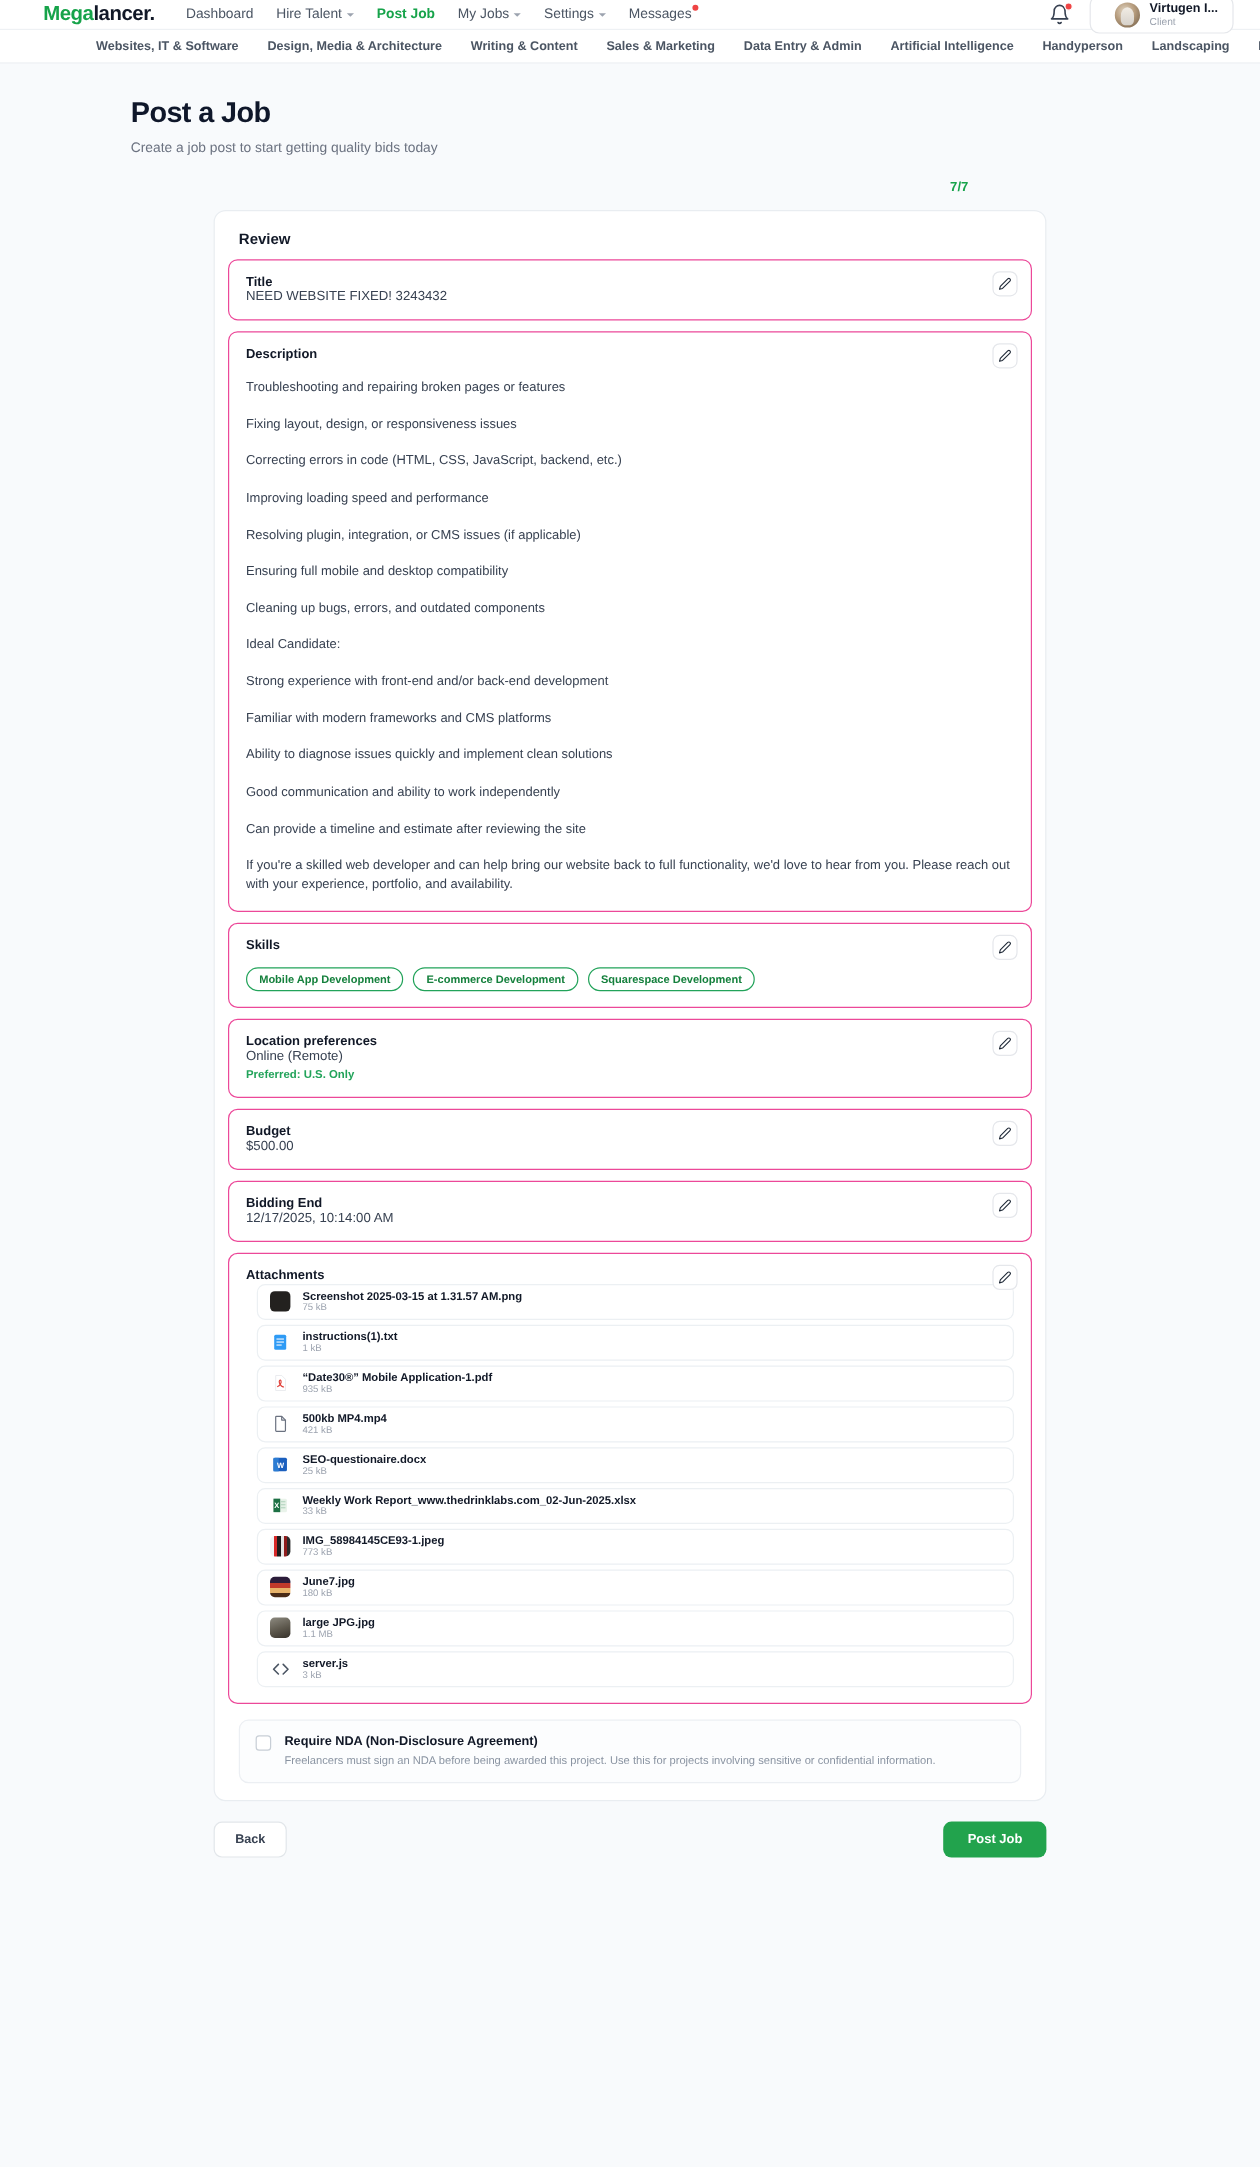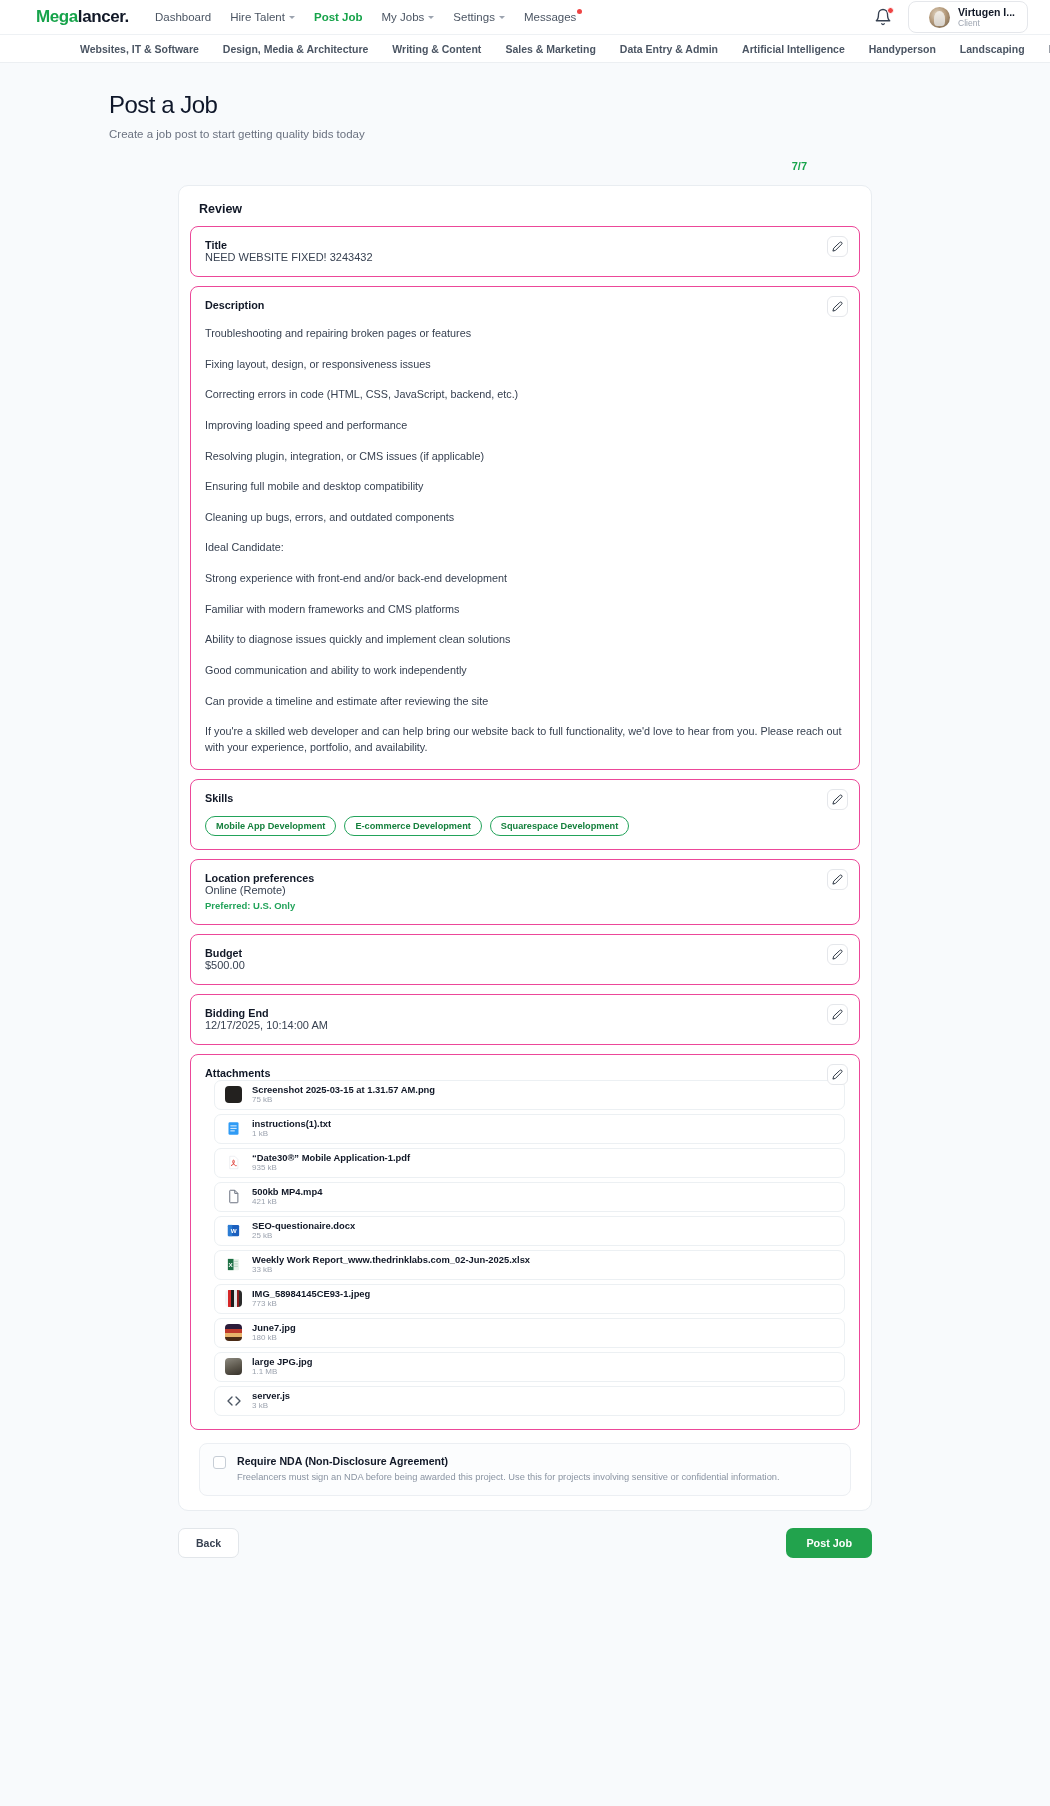--- a/index.html
+++ b/index.html
@@ -7,21 +7,21 @@
     width: 1050px;
     background: #f7f9fb;
     font-family: "Liberation Sans", sans-serif;
     color: #1f2937;
     -webkit-font-smoothing: antialiased;
   }
   .page { width: 1050px; min-height: 1806px; background: #f8fafc; position: relative; }
 
   
   .topbar {
-    height: 35px;
+    height: 25px;
     background: #ffffff;
     display: flex;
     align-items: center;
     padding: 0 22px 0 36px;
     border-bottom: 1px solid #eef1f4;
     position: relative;
   }
   .logo { font-size: 17px; font-weight: 700; letter-spacing: -0.4px; margin-right: 26px; }
   .logo .g { color: #16a34a; }
   .logo .d { color: #111827; }
@@ -64,21 +64,21 @@
   .userchip .urole { font-size: 8.5px; color: #9ca3af; line-height: 1.2; }
 
   .catbar {
     height: 28px; background: #ffffff; display: flex; align-items: center;
     gap: 24px; padding-left: 80px; border-bottom: 1px solid #eceff2; font-weight: bold;
   }
   .catlink { font-size: 10.5px; color: #4b5563; white-space: nowrap; }
 
   
   .heading-wrap { padding: 28px 0 0 109px; }
-  h1.page-title { font-size: 24px; font-weight: 400; color: #0f172a; letter-spacing: -0.5px; }
+  h1.page-title { font-size: 24px; font-weight: 700; color: #0f172a; letter-spacing: -0.5px; }
   .subtitle { font-size: 11.5px; color: #6b7280; margin-top: 9px; }
 
   .progress-row { text-align: right; padding-right: 243px; margin-top: 16px; }
   .progress-count { font-size: 11px; font-weight: 700; color: #16a34a; }
 
   
   .review-card {
     margin: 11px auto 0; width: 694px; background: #fff;
     border: 1px solid #e9edf1; border-radius: 10px;
     padding: 16px 11px 14px; position: relative;

